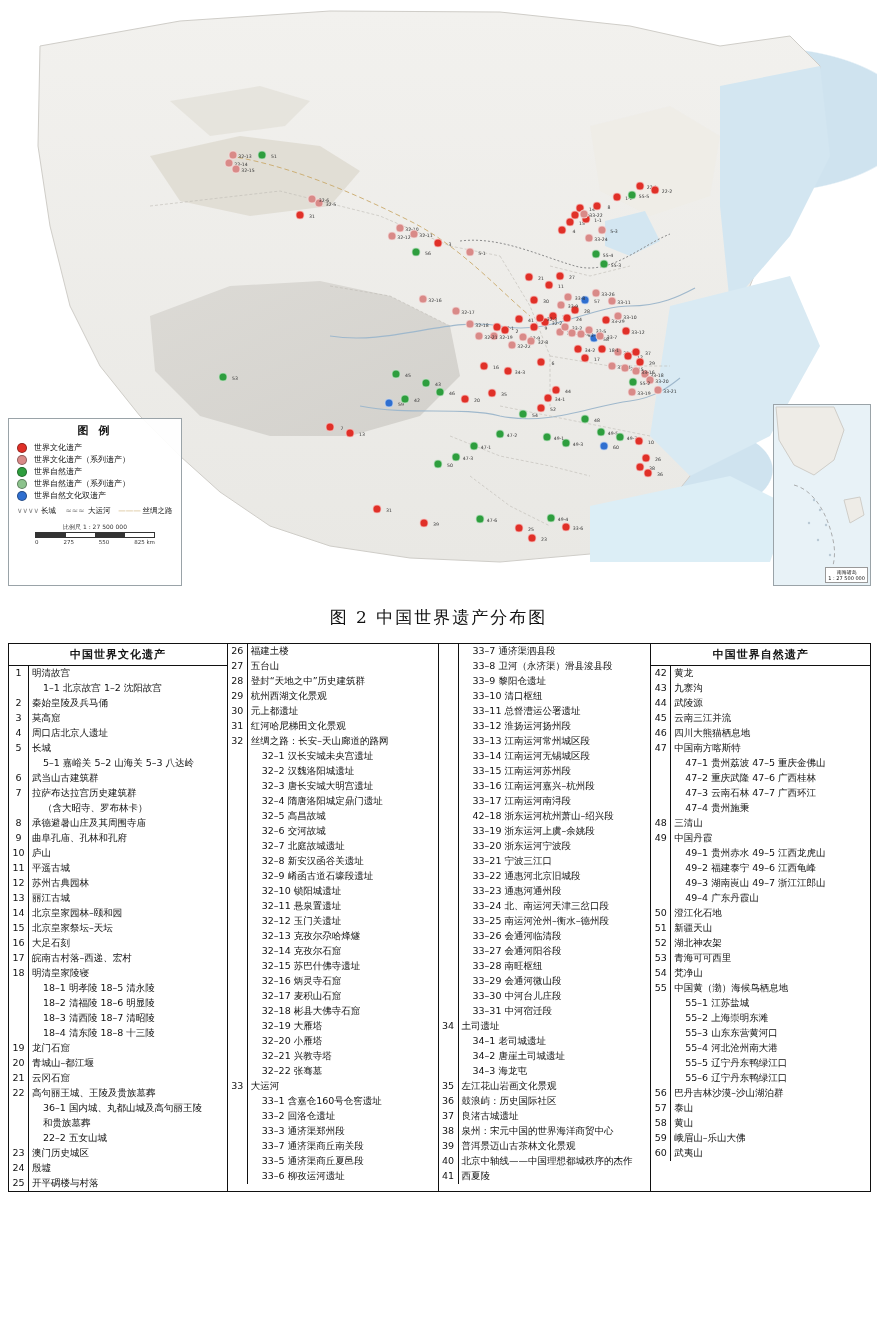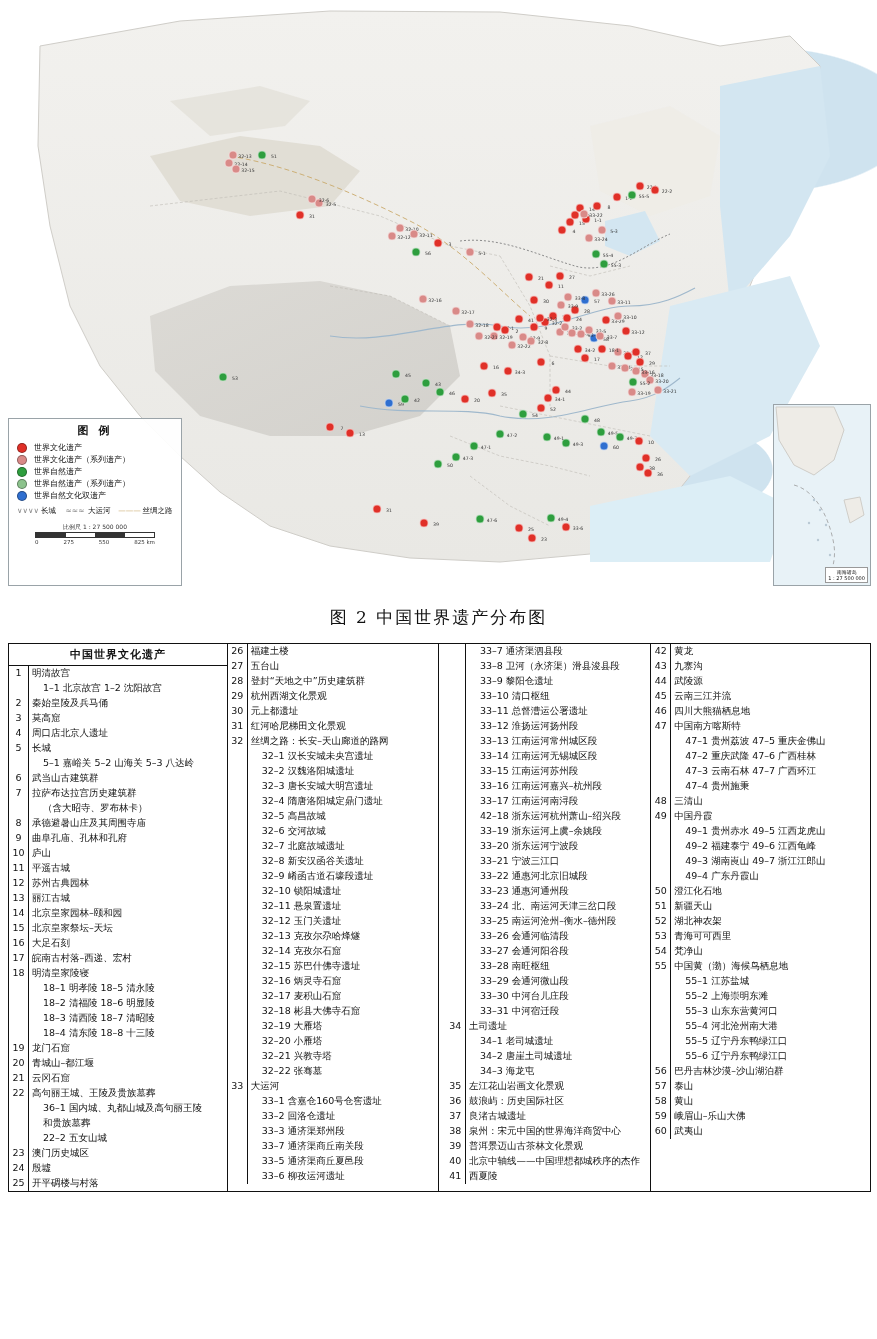--- a/index.html
+++ b/index.html
@@ -43,21 +43,21 @@
   .pt.n{background:#2e9e3e;}
   .pt.b{background:#2f6fd0;}
   .lbl{position:absolute;font-size:4.6px;color:#333;transform:translate(-50%,-50%);white-space:nowrap;}
 
   
   .tbl{width:861px;margin:0 8px 8px 8px;border:1px solid #111;display:flex;font-size:9.5px;}
   .col{display:flex;flex-direction:column;border-right:1px solid #111;}
   .col:last-child{border-right:none;}
   .c1{width:218px;}
   .c2{width:210px;}
-  .c3{width:212px;align-items:center;}
+  .c3{width:212px;}
   .c4{width:219px;}
   .hdr{font-weight:bold;text-align:center;border-bottom:1px solid #111;padding:3px 0;font-size:11px;letter-spacing:1px;font-family:"DejaVu Serif","Liberation Serif",serif;}
   .row{display:flex;min-height:15px;align-items:stretch;}
   .num{width:20px;min-width:20px;text-align:center;border-right:1px solid #111;padding:1px 0;box-sizing:border-box;}
   .txt{flex:1;padding:1px 3px;box-sizing:border-box;}
   .sub{padding-left:14px;}
   .hdr2{font-weight:bold;text-align:center;border-top:1px solid #111;border-bottom:1px solid #111;padding:3px 0;font-size:11px;font-family:"DejaVu Serif","Liberation Serif",serif;}
 </style>
 </head>
 <body>
@@ -863,20 +863,21 @@
             <div class="txt">北京中轴线——中国理想都城秩序的杰作</div>
           </div>
           <div class="row">
             <div class="num">41</div>
             <div class="txt">西夏陵</div>
           </div>
         </div>
     </div>
 
     <div class="col c4">
+      <div class="hdr">中国世界自然遗产</div>
       <div id="col4a">
           <div class="row">
             <div class="num">42</div>
             <div class="txt">黄龙</div>
           </div>
           <div class="row">
             <div class="num">43</div>
             <div class="txt">九寨沟</div>
           </div>
           <div class="row">

